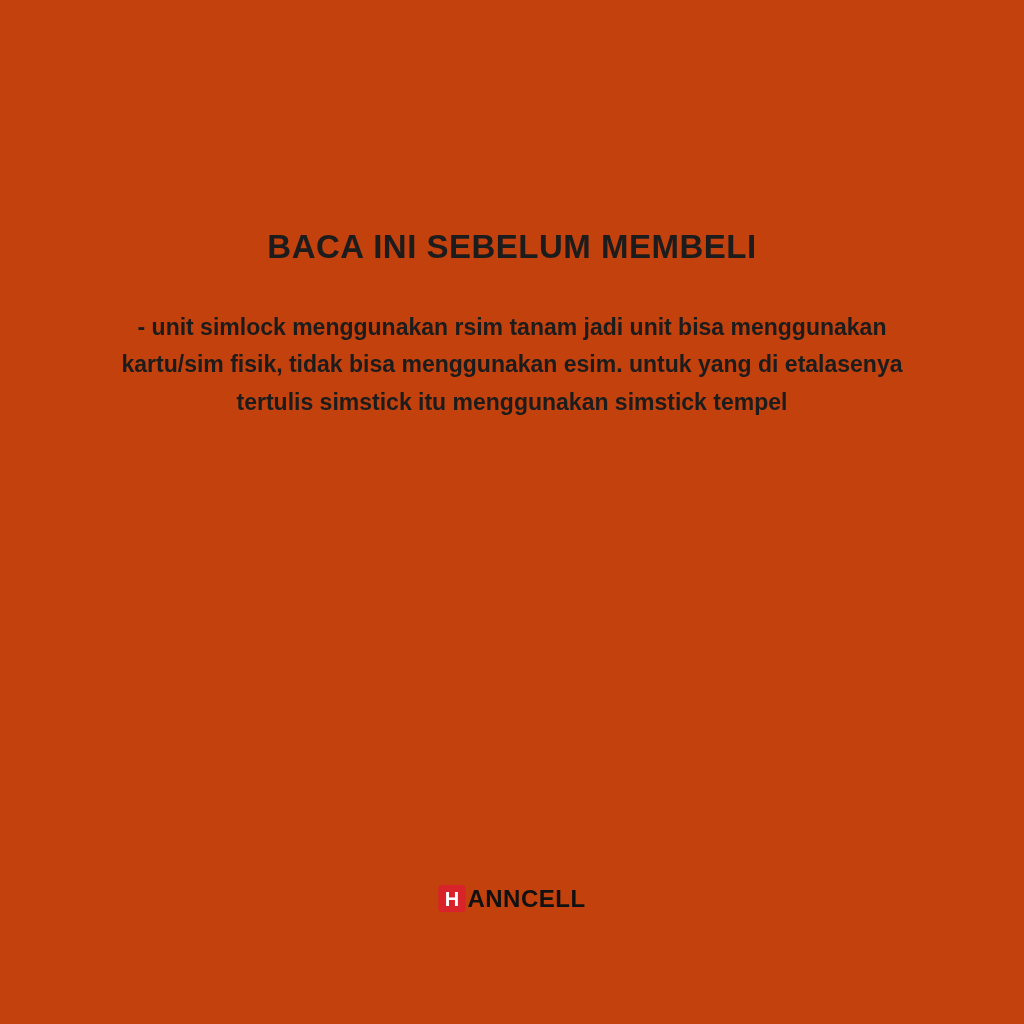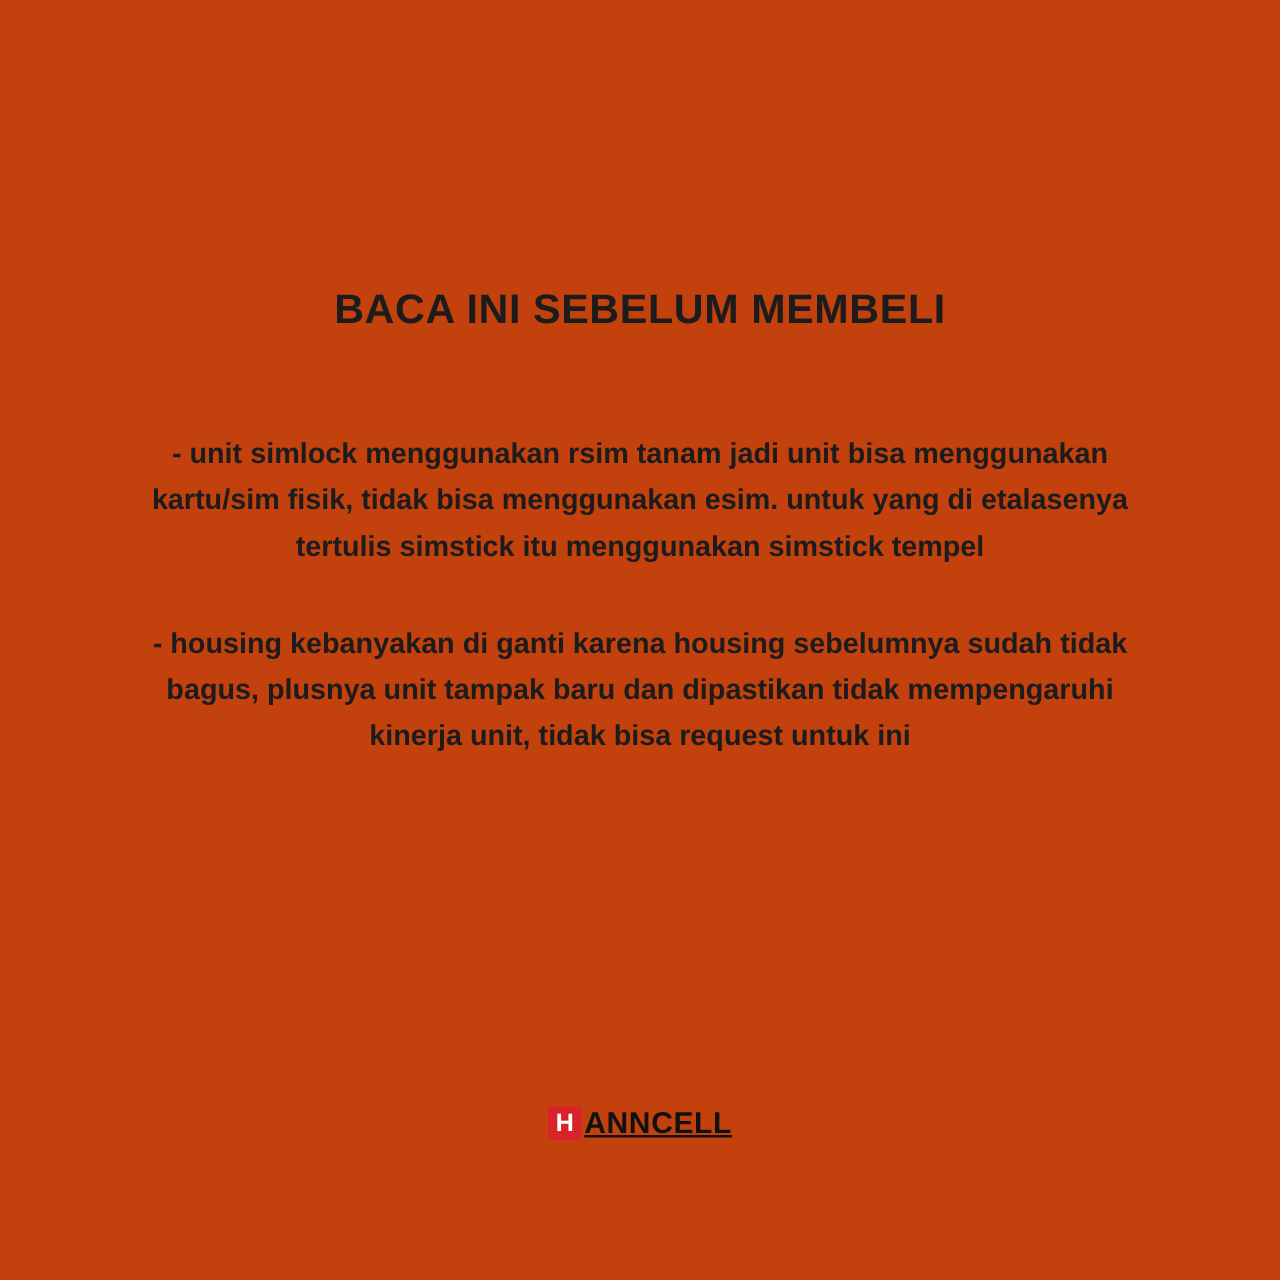--- a/index.html
+++ b/index.html
@@ -24,21 +24,21 @@
   .title {
     margin: 0;
     margin-top: 228px;
     font-size: 33px;
     font-weight: 800;
     letter-spacing: 0.5px;
     color: #1c1c1c;
     text-align: center;
   }
   .content {
-    margin-top: 78px;
+    margin-top: 43px;
     width: 812px;
     display: flex;
     flex-direction: column;
     gap: 40px;
   }
   .para {
     margin: 0;
     font-size: 23px;
     font-weight: 700;
     line-height: 1.62;
@@ -67,33 +67,31 @@
     font-size: 20px;
     font-weight: 800;
     line-height: 1;
   }
   .brand-text {
     font-size: 24px;
     font-weight: 800;
     letter-spacing: 0.5px;
     color: #111111;
     line-height: 1;
-    text-decoration: underline;
   }
 </style>
 </head>
 <body>
 
 <div class="poster">
 
   <h1 class="title">BACA INI SEBELUM MEMBELI</h1>
 
   <div class="content">
     <p class="para">- unit simlock menggunakan rsim tanam jadi unit bisa menggunakan kartu/sim fisik, tidak bisa menggunakan esim. untuk yang di etalasenya tertulis simstick itu menggunakan simstick tempel</p>
-    <p class="para">- housing kebanyakan di ganti karena housing sebelumnya sudah tidak bagus, plusnya unit tampak baru dan dipastikan tidak mempengaruhi kinerja unit, tidak bisa request untuk ini</p>
   </div>
 
   <div class="brand">
     <span class="brand-box">H</span>
     <span class="brand-text">ANNCELL</span>
   </div>
 
 </div>
 
 </body></html>

